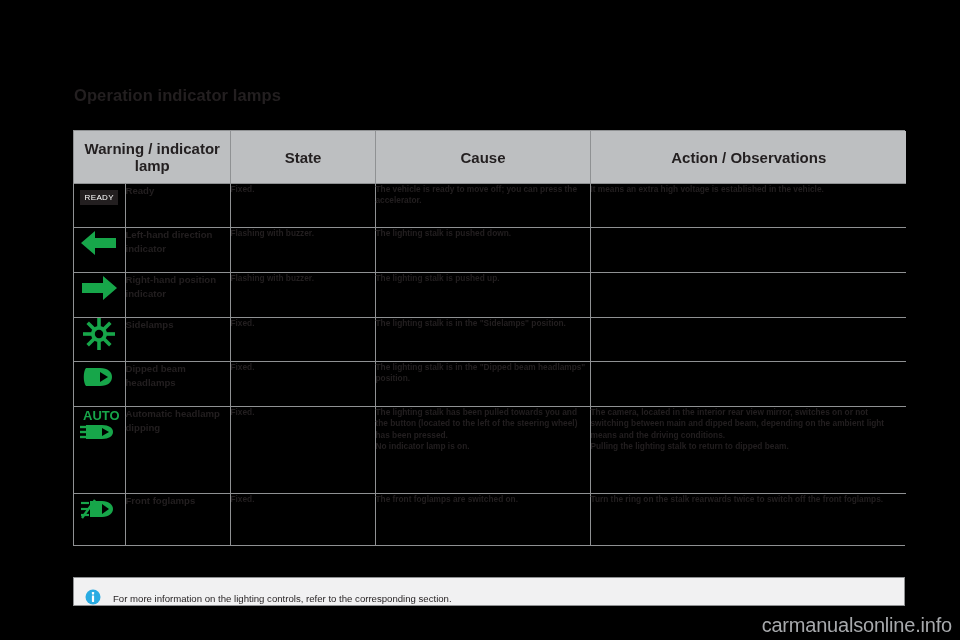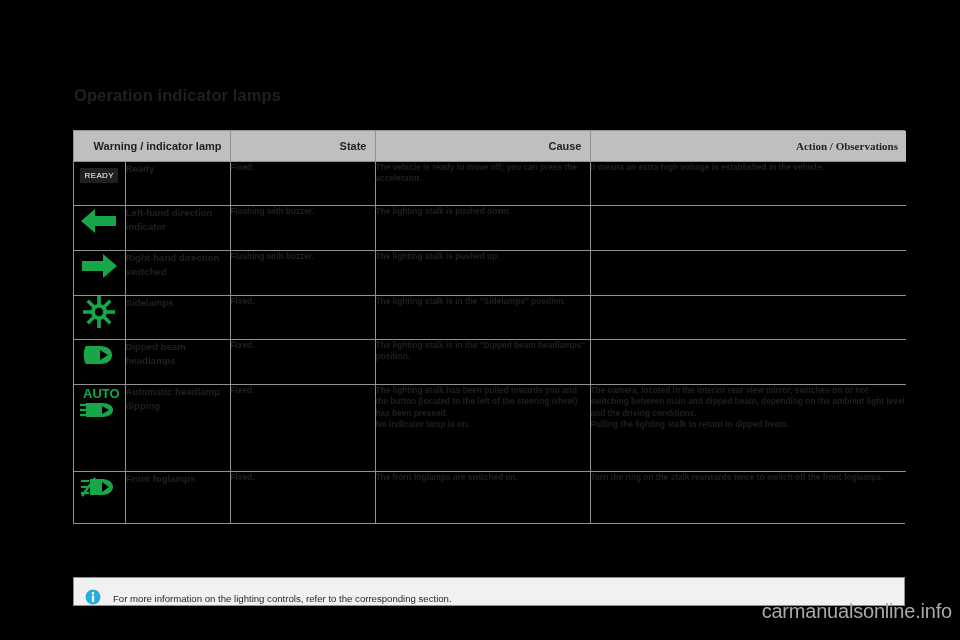--- a/index.html
+++ b/index.html
@@ -64,31 +64,31 @@
   }
   table.lamps col.c-icon  { width: 51px; }
   table.lamps col.c-name  { width: 105px; }
   table.lamps col.c-state { width: 145px; }
   table.lamps col.c-cause { width: 215px; }
   table.lamps col.c-act   { width: 316px; }
 
   table.lamps th {
     background: #bdbfc1;
     color: #231f20;
-    font-size: 11px;
-    font-weight: bold;
-    text-align: right;
+    font-size: 15px;
+    font-weight: bold;
+    text-align: center;
     padding: 9px 8px 9px 9px;
     border-right: 1px solid #8f9193;
     border-bottom: 1px solid #8f9193;
     vertical-align: middle;
     height: 14px;
     box-sizing: border-box;
   }
-  table.lamps th:last-child { border-right: none; font-family: Liberation Serif, serif; }
+  table.lamps th:last-child { border-right: none; }
 
   table.lamps td {
     border-right: 1px solid #8f9193;
     border-bottom: 1px solid #8f9193;
     vertical-align: top;
     padding: 0;
     background: #000000;
   }
   table.lamps td:last-child { border-right: none; }
   table.lamps tr:last-child td { border-bottom: none; }
@@ -161,21 +161,21 @@
   .note .note-text {
     font-size: 9.6px;
     color: #231f20;
     line-height: 12px;
   }
 
   
   .watermark {
     position: absolute;
     right: 8px;
-    bottom: 17px;
+    bottom: 3px;
     font-size: 20px;
     color: #a7a9ac;
     letter-spacing: -0.2px;
     font-family: "Liberation Sans", sans-serif;
   }
 </style>
 </head>
 <body>
 
 <div class="page">
@@ -226,21 +226,21 @@
         </tr>
 
         <tr style="height:45px">
           <td class="icon-cell">
             <span class="ico">
               <svg width="42" height="30" viewBox="0 0 42 30">
                 <path d="M39 15 L25 3 L25 10 L4 10 L4 20 L25 20 L25 27 Z" fill="#17a64a"></path>
               </svg>
             </span>
           </td>
-          <td class="name-cell">Right-hand direction switched</td>
+          <td class="name-cell">Right-hand position indicator</td>
           <td class="state-cell">Flashing with buzzer.</td>
           <td class="cause-cell">The lighting stalk is pushed up.</td>
           <td class="action-cell"></td>
         </tr>
 
         <tr style="height:44px">
           <td class="icon-cell">
             <span class="ico">
               <svg width="42" height="32" viewBox="0 0 42 32">
                 <g fill="#17a64a">
@@ -288,21 +288,21 @@
                   <line x1="2" y1="25" x2="9" y2="25"></line>
                   <line x1="2" y1="30" x2="9" y2="30"></line>
                 </g>
               </svg>
             </span>
           </td>
           <td class="name-cell">Automatic headlamp dipping</td>
           <td class="state-cell">Fixed.</td>
           <td class="cause-cell" style="white-space:pre-line">The lighting stalk has been pulled towards you and the button (located to the left of the steering wheel) has been pressed.
 No indicator lamp is on.</td>
-          <td class="action-cell" style="white-space:pre-line">The camera, located in the interior rear view mirror, switches on or not switching between main and dipped beam, depending on the ambient light level and the driving conditions.
+          <td class="action-cell" style="white-space:pre-line">The camera, located in the interior rear view mirror, switches on or not switching between main and dipped beam, depending on the ambient light means and the driving conditions.
 Pulling the lighting stalk to return to dipped beam.</td>
         </tr>
 
         <tr style="height:51px">
           <td class="icon-cell">
             <span class="ico">
               <svg width="42" height="30" viewBox="0 0 42 30">
                 <path d="M12 7 L24 7 C31 7 35 11 35 15 C35 19 31 23 24 23 L12 23 Z" fill="#17a64a"></path>
                 <path d="M24 10 L31 15 L24 20 Z" fill="#000000"></path>
                 <g stroke="#17a64a" stroke-width="2.2">

